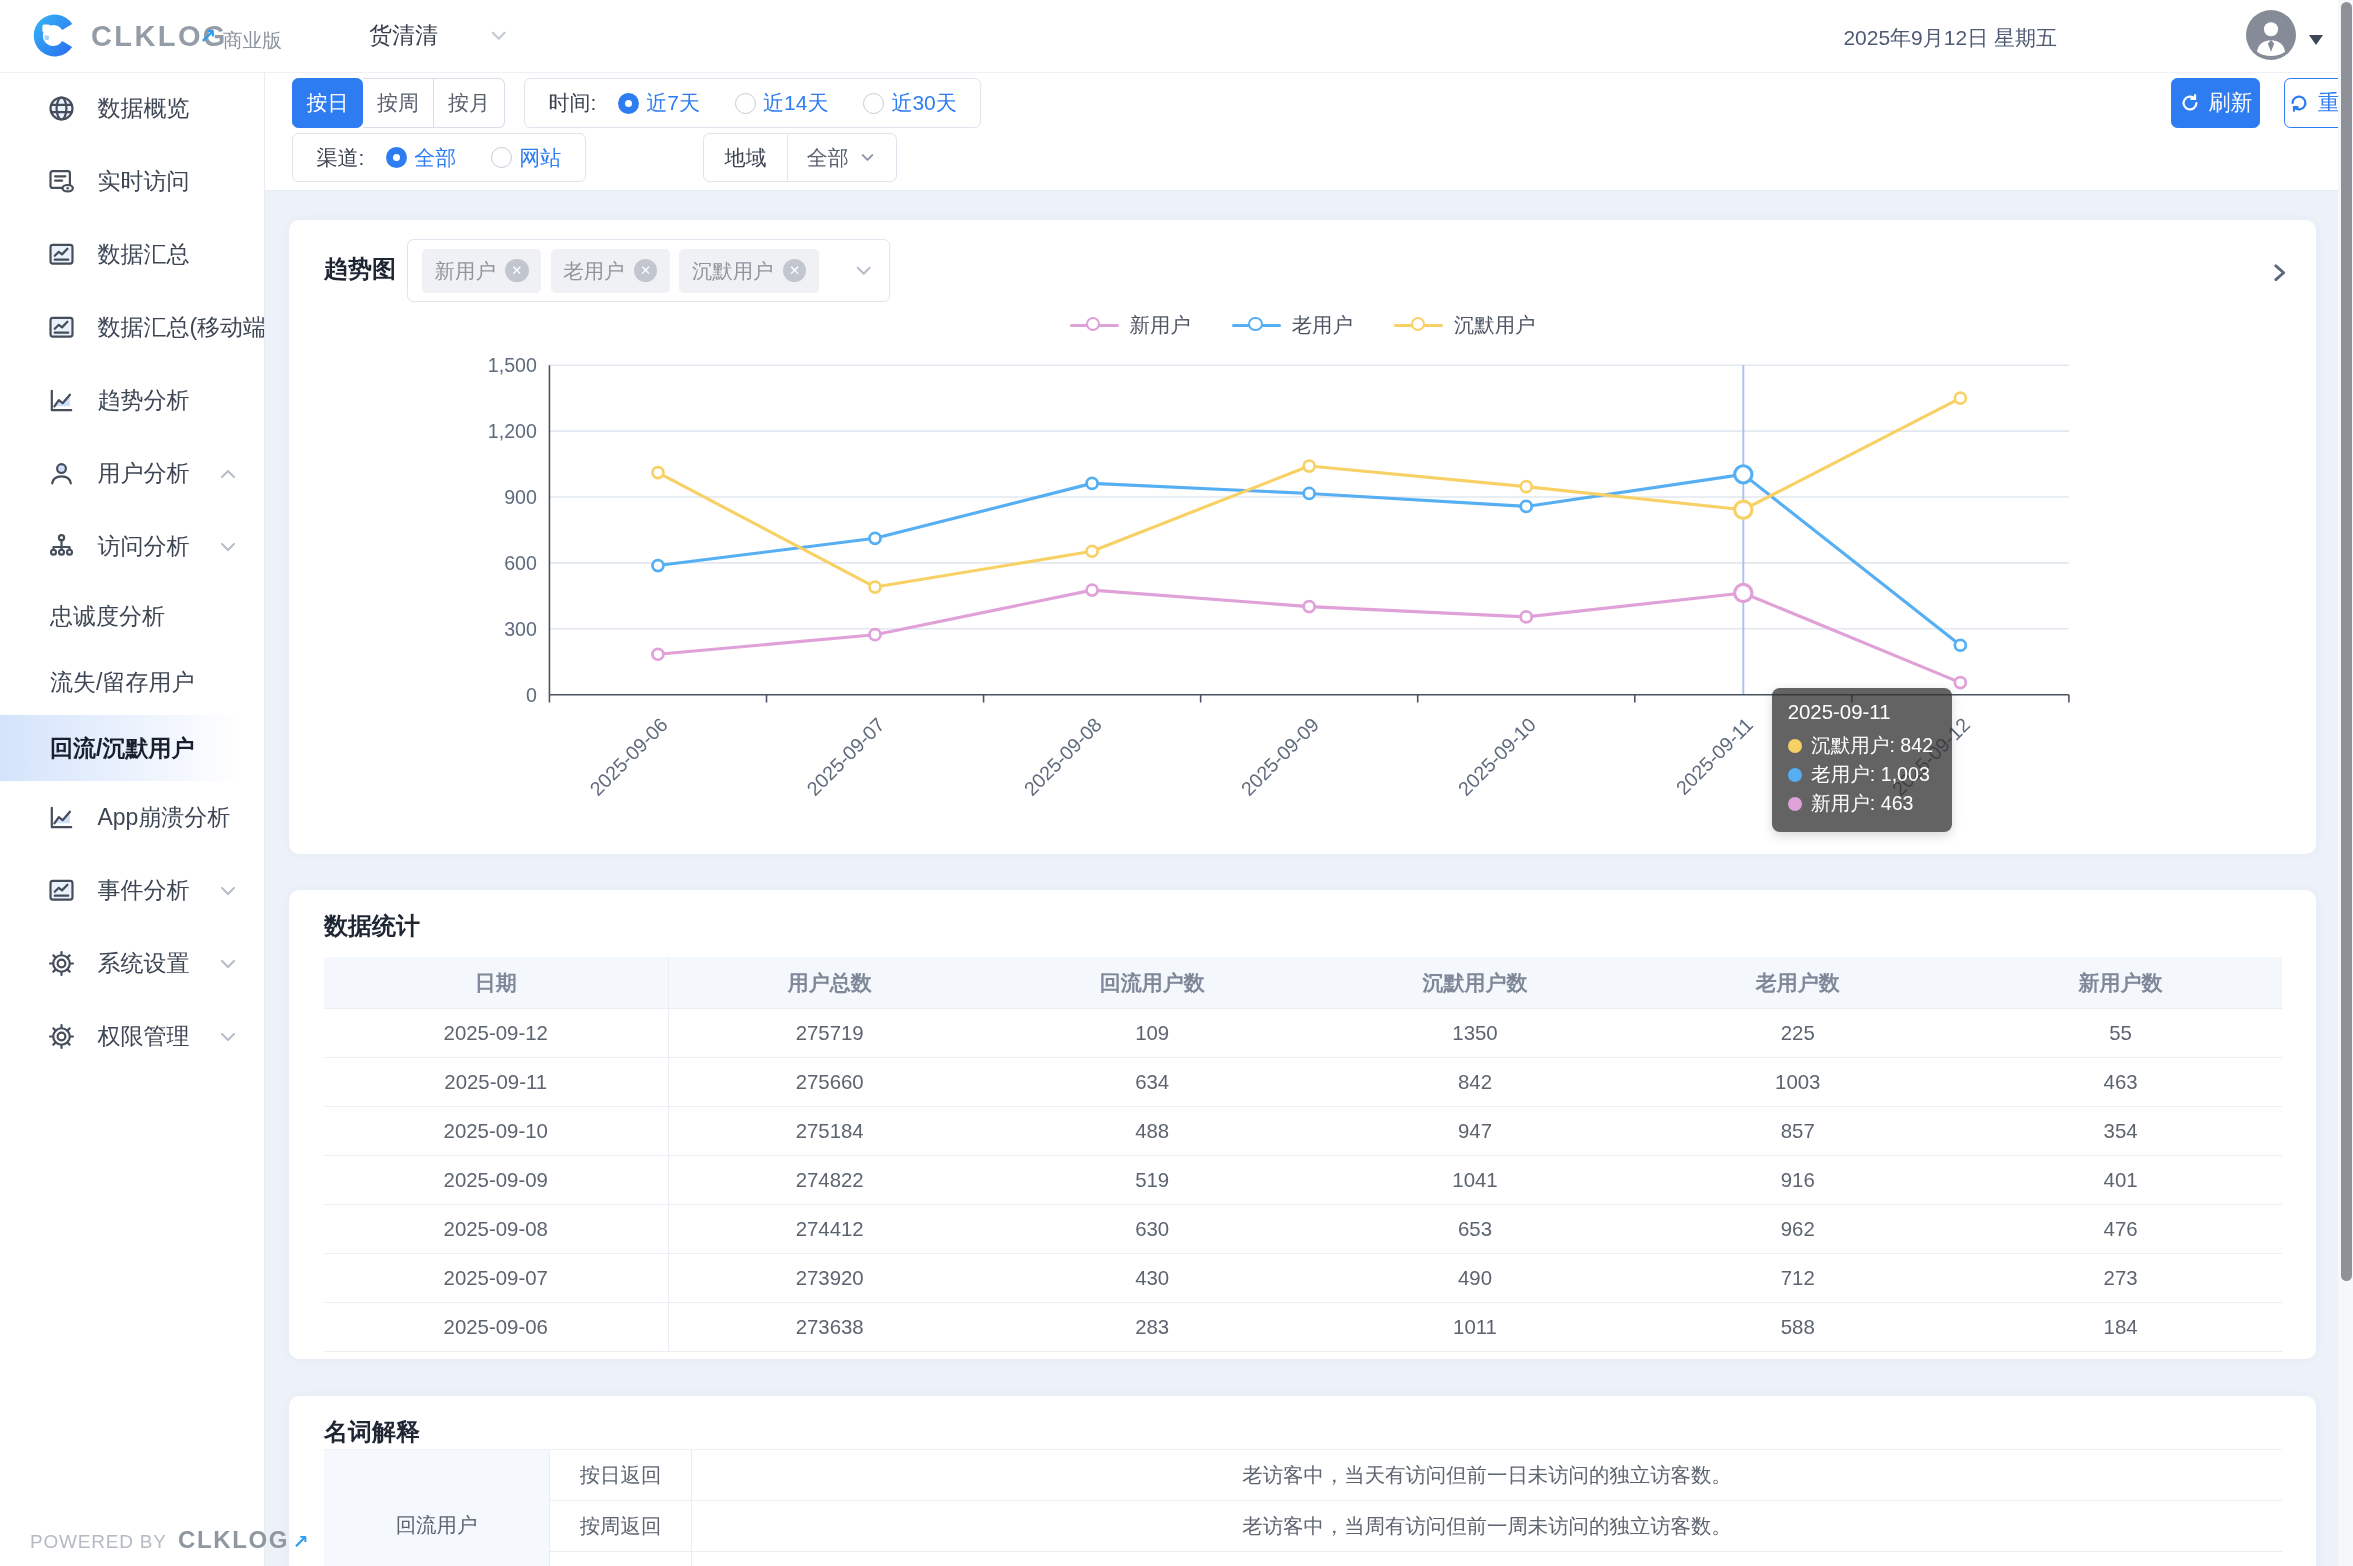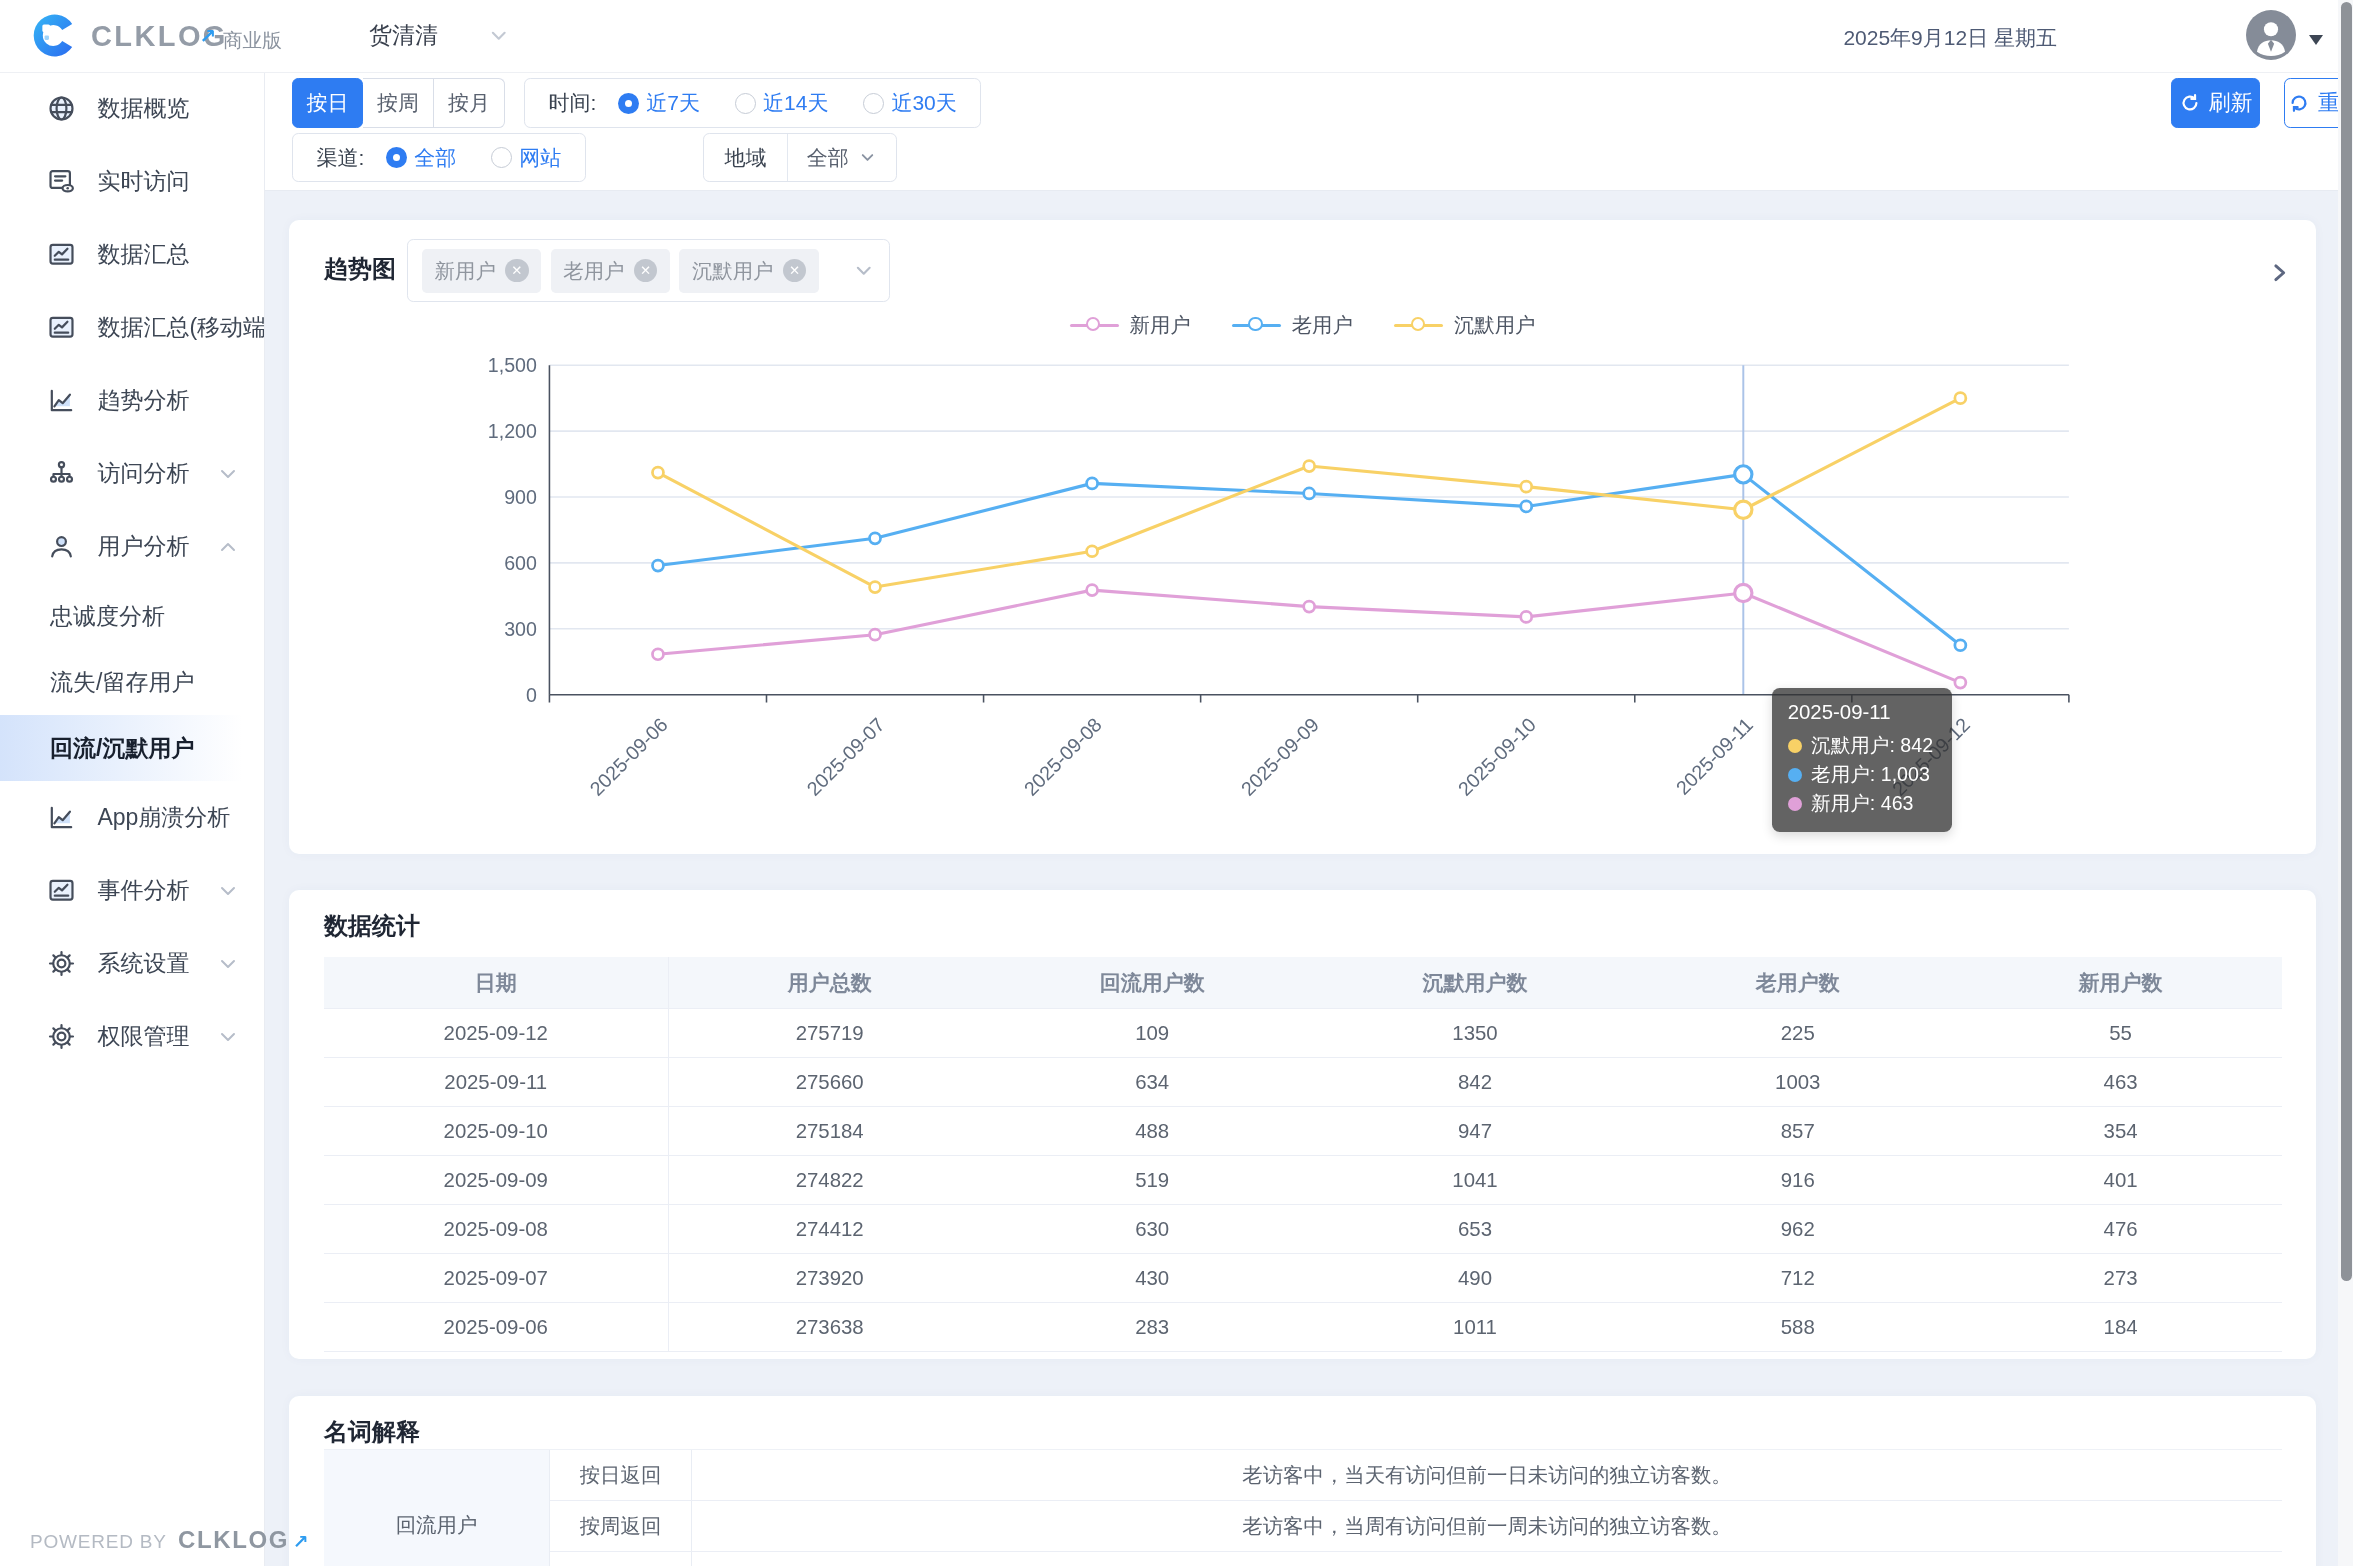--- a/index.html
+++ b/index.html
@@ -177,40 +177,40 @@
       <div class="m-item">
         <span class="mi-icon"><svg viewBox="0 0 24 24">
             <path d="M6.5 16.5l3.4-4.8 3 2.4 5.6-6.6v9z" fill="#cfe1fa"></path>
             <path d="M4.5 4.5v15h15" fill="none" stroke="#454d5b" stroke-width="1.7" stroke-linecap="round" stroke-linejoin="round"></path>
             <path d="M6.5 16.5l3.4-4.8 3 2.4 5.6-6.6" fill="none" stroke="#454d5b" stroke-width="1.7" stroke-linecap="round" stroke-linejoin="round"></path>
           </svg></span>
         <span class="mi-label">趋势分析</span>
       </div>
       <div class="m-item">
         <span class="mi-icon"><svg viewBox="0 0 24 24">
+            <circle cx="12" cy="8.2" r="3.4" fill="#cfe1fa"></circle>
+            <circle cx="12" cy="8.2" r="3.4" fill="none" stroke="#454d5b" stroke-width="1.7" stroke-linecap="round" stroke-linejoin="round"></circle>
+            <path d="M4.8 19.6c.6-3.7 3.6-5.4 7.2-5.4s6.6 1.7 7.2 5.4" fill="none" stroke="#454d5b" stroke-width="1.7" stroke-linecap="round" stroke-linejoin="round"></path>
+          </svg></span>
+        <span class="mi-label">用户分析</span>
+        <span class="mi-chev"><svg viewBox="0 0 22 22" fill="none" stroke="#b6bdc9" stroke-width="2" stroke-linecap="round" stroke-linejoin="round">
+            <polyline points="5 14 11 8 17 14"></polyline>
+          </svg></span>
+      </div>
+      <div class="m-item">
+        <span class="mi-icon"><svg viewBox="0 0 24 24">
             <circle cx="12" cy="5.2" r="2" fill="none" stroke="#454d5b" stroke-width="1.7" stroke-linecap="round" stroke-linejoin="round"></circle>
             <path d="M12 7.2v3.3M5.8 14.2v-1.8h12.4v1.8M12 10.5v3.7" fill="none" stroke="#454d5b" stroke-width="1.7" stroke-linecap="round" stroke-linejoin="round"></path>
             <circle cx="5.8" cy="16.4" r="1.9" fill="none" stroke="#454d5b" stroke-width="1.7" stroke-linecap="round" stroke-linejoin="round"></circle>
             <circle cx="12" cy="16.4" r="1.9" fill="none" stroke="#454d5b" stroke-width="1.7" stroke-linecap="round" stroke-linejoin="round"></circle>
             <circle cx="18.2" cy="16.4" r="1.9" fill="none" stroke="#454d5b" stroke-width="1.7" stroke-linecap="round" stroke-linejoin="round"></circle>
           </svg></span>
         <span class="mi-label">访问分析</span>
         <span class="mi-chev"><svg viewBox="0 0 22 22" fill="none" stroke="#b6bdc9" stroke-width="2" stroke-linecap="round" stroke-linejoin="round">
             <polyline points="5 8 11 14 17 8"></polyline>
-          </svg></span>
-      </div>
-      <div class="m-item">
-        <span class="mi-icon"><svg viewBox="0 0 24 24">
-            <circle cx="12" cy="8.2" r="3.4" fill="#cfe1fa"></circle>
-            <circle cx="12" cy="8.2" r="3.4" fill="none" stroke="#454d5b" stroke-width="1.7" stroke-linecap="round" stroke-linejoin="round"></circle>
-            <path d="M4.8 19.6c.6-3.7 3.6-5.4 7.2-5.4s6.6 1.7 7.2 5.4" fill="none" stroke="#454d5b" stroke-width="1.7" stroke-linecap="round" stroke-linejoin="round"></path>
-          </svg></span>
-        <span class="mi-label">用户分析</span>
-        <span class="mi-chev"><svg viewBox="0 0 22 22" fill="none" stroke="#b6bdc9" stroke-width="2" stroke-linecap="round" stroke-linejoin="round">
-            <polyline points="5 14 11 8 17 14"></polyline>
           </svg></span>
       </div>
       <div class="s-item">忠诚度分析</div>
       <div class="s-item">流失/留存用户</div>
       <div class="s-item sel">回流/沉默用户</div>
       <div class="m-item">
         <span class="mi-icon"><svg viewBox="0 0 24 24">
             <path d="M6.5 16.5l3.4-4.8 3 2.4 5.6-6.6v9z" fill="#cfe1fa"></path>
             <path d="M4.5 4.5v15h15" fill="none" stroke="#454d5b" stroke-width="1.7" stroke-linecap="round" stroke-linejoin="round"></path>
             <path d="M6.5 16.5l3.4-4.8 3 2.4 5.6-6.6" fill="none" stroke="#454d5b" stroke-width="1.7" stroke-linecap="round" stroke-linejoin="round"></path>

